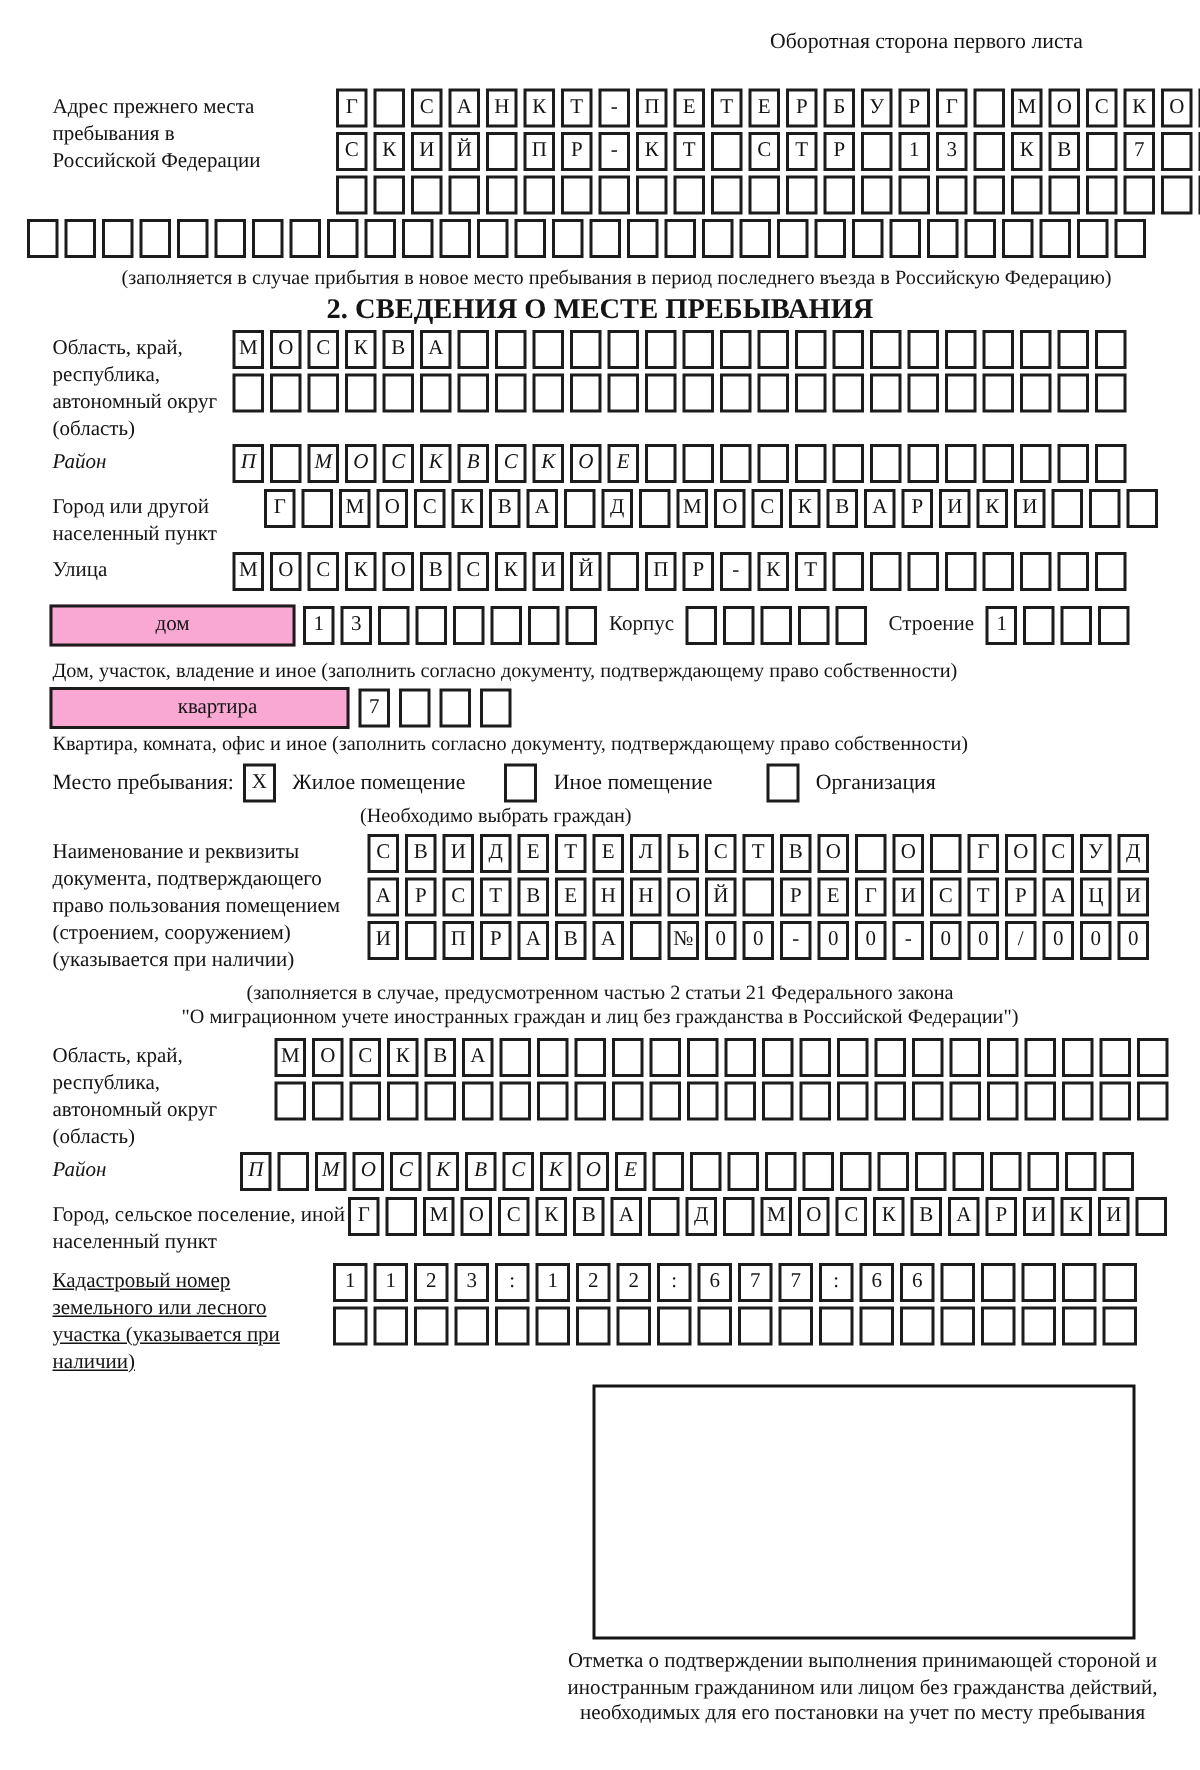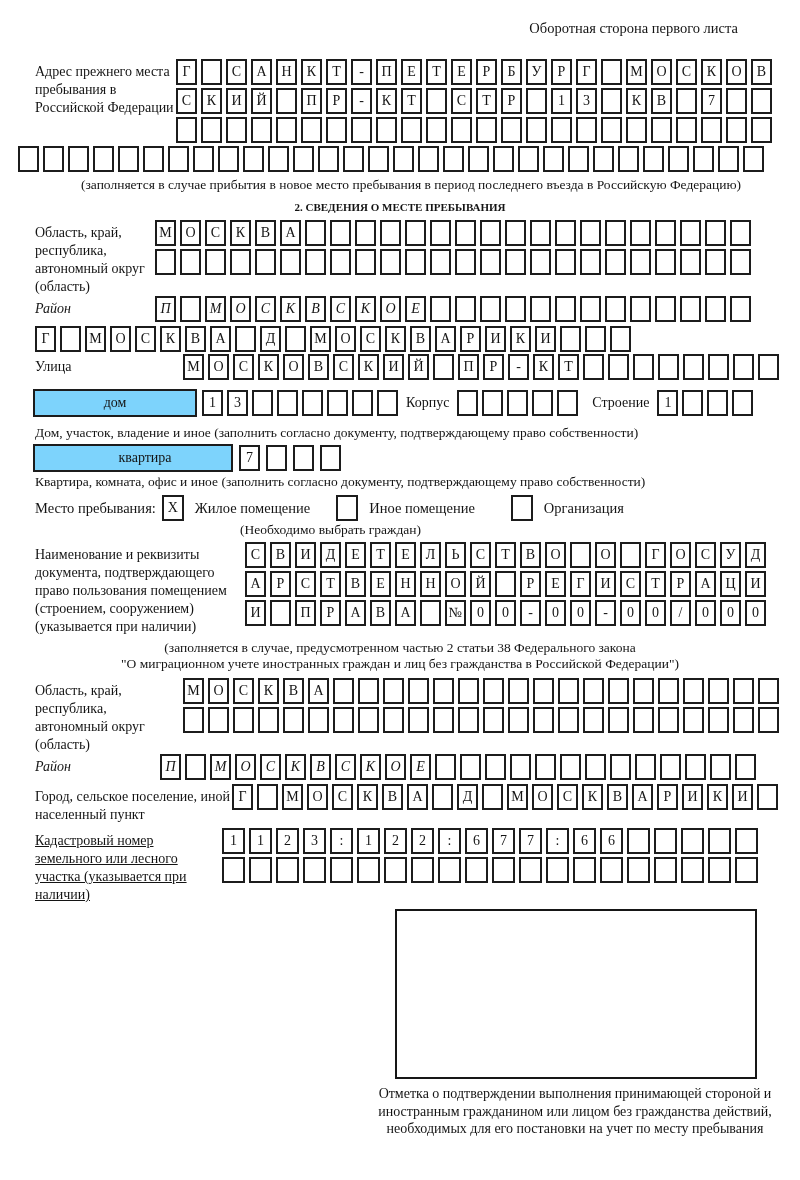--- a/index.html
+++ b/index.html
@@ -3,49 +3,49 @@
 <meta charset="utf-8">
 <style>
   * { margin:0; padding:0; box-sizing:border-box; }
   html,body { background:#ffffff; }
   body {
     width:800px; height:1180px; overflow:hidden;
     font-family:"Liberation Serif", serif; color:#141414;
   }
   .page { position:relative; width:800px; height:1180px; background:#fff; }
 
-  .hnote { padding:20px 62px 0 0; text-align:right; font-size:14.5px; }
+  .hnote { padding:20px 78px 0 0; text-align:right; font-size:14.5px; }
 
   .block { display:flex; margin-left:35px; }
   .lbl { font-size:14px; line-height:18px; padding-top:4px; flex:0 0 auto; }
   .w141 { width:141px; } .w120 { width:120px; } .w148 { width:148px; }
   .w125 { width:125px; } .w197 { width:197px; } .w187 { width:187px;text-decoration:underline; }
   .w210 { width:210px; }
 
   .rows { display:flex; flex-direction:column; row-gap:3px; }
   .row  { display:flex; column-gap:4px; }
   .cell {
     width:21px; height:26px; flex:0 0 auto;
     border:2px solid #1c1c1c; background:#fff;
     display:flex; align-items:center; justify-content:center;
     font-size:14px; line-height:1;
   }
   .wide .cell { width:23px; }
   .gap6.row { column-gap:6px; }
 
   .fullrow { margin:3px 0 0 18px; }
   .cnote { font-size:13.5px; line-height:16px; text-align:center; margin-top:5px;margin-left:22px; }
-  .sec-title { font-size:11px; line-height:18px; font-weight:bold; text-align:center; margin-top:5px; }
-
-  .mt0{margin-top:0;font-style:italic;} .mt2{margin-top:2px;gap:28px;}
-  .mt4{margin-top:4px;} .mt6{margin-top:6px;} .mt22{margin-top:22px;}
+  .sec-title { font-size:19px; line-height:18px; font-weight:bold; text-align:center; margin-top:5px; }
+
+  .mt0{margin-top:0;font-style:italic;} .mt2{margin-top:2px;}
+  .mt4{margin-top:4px;} .mt6{margin-top:6px;} .mt22{margin-top:22px;gap:48px;}
 
   .inline-line { margin-left:33px; display:flex; align-items:center; margin-top:3px; }
   .bigbox {
-    height:28px; border:2px solid #1c1c1c; background:#7dd3fc;
+    height:28px; border:2px solid #1c1c1c; background:#f9a8d4;
     display:flex; align-items:center; justify-content:center;
     font-size:14px; flex:0 0 auto;
   }
   .dom-box { width:164px; margin-right:5px; }
   .kv-box  { width:200px; margin-right:6px;padding-left:24px; }
   .mid-label { font-size:14px; margin:12px 8px; flex:0 0 auto; }
   .mid-label.stro { margin-left:14px; }
   .small-note { font-size:13.5px; line-height:16px; margin:2px 0 0 35px; }
 
   .mesto { margin:5px 0 0 35px; display:flex; align-items:center; font-size:14.5px; }
@@ -278,20 +278,21 @@
         <div class="cell"></div>
         <div class="cell"></div>
         <div class="cell"></div>
         <div class="cell"></div>
         <div class="cell"></div>
         <div class="cell"></div>
       </div>
   </div>
 
   <div class="block mt4">
+    <div class="lbl w141">Город или другой населенный пункт</div>
     <div class="row">
         <div class="cell">Г</div>
         <div class="cell"></div>
         <div class="cell">М</div>
         <div class="cell">О</div>
         <div class="cell">С</div>
         <div class="cell">К</div>
         <div class="cell">В</div>
         <div class="cell">А</div>
         <div class="cell"></div>
@@ -463,21 +464,21 @@
           <div class="cell">0</div>
           <div class="cell">0</div>
           <div class="cell">/</div>
           <div class="cell">0</div>
           <div class="cell">0</div>
           <div class="cell">0</div>
         </div>
     </div>
   </div>
 
-  <div class="fact-note first">(заполняется в случае, предусмотренном частью 2 статьи 38 Федерального закона</div>
+  <div class="fact-note first">(заполняется в случае, предусмотренном частью 2 статьи 21 Федерального закона</div>
   <div class="fact-note">"О миграционном учете иностранных граждан и лиц без гражданства в Российской Федерации")</div>
 
   <div class="block mt6">
     <div class="lbl w148">Область, край, республика, автономный округ (область)</div>
     <div class="rows">
       <div class="row">
           <div class="cell">М</div>
           <div class="cell">О</div>
           <div class="cell">С</div>
           <div class="cell">К</div>

